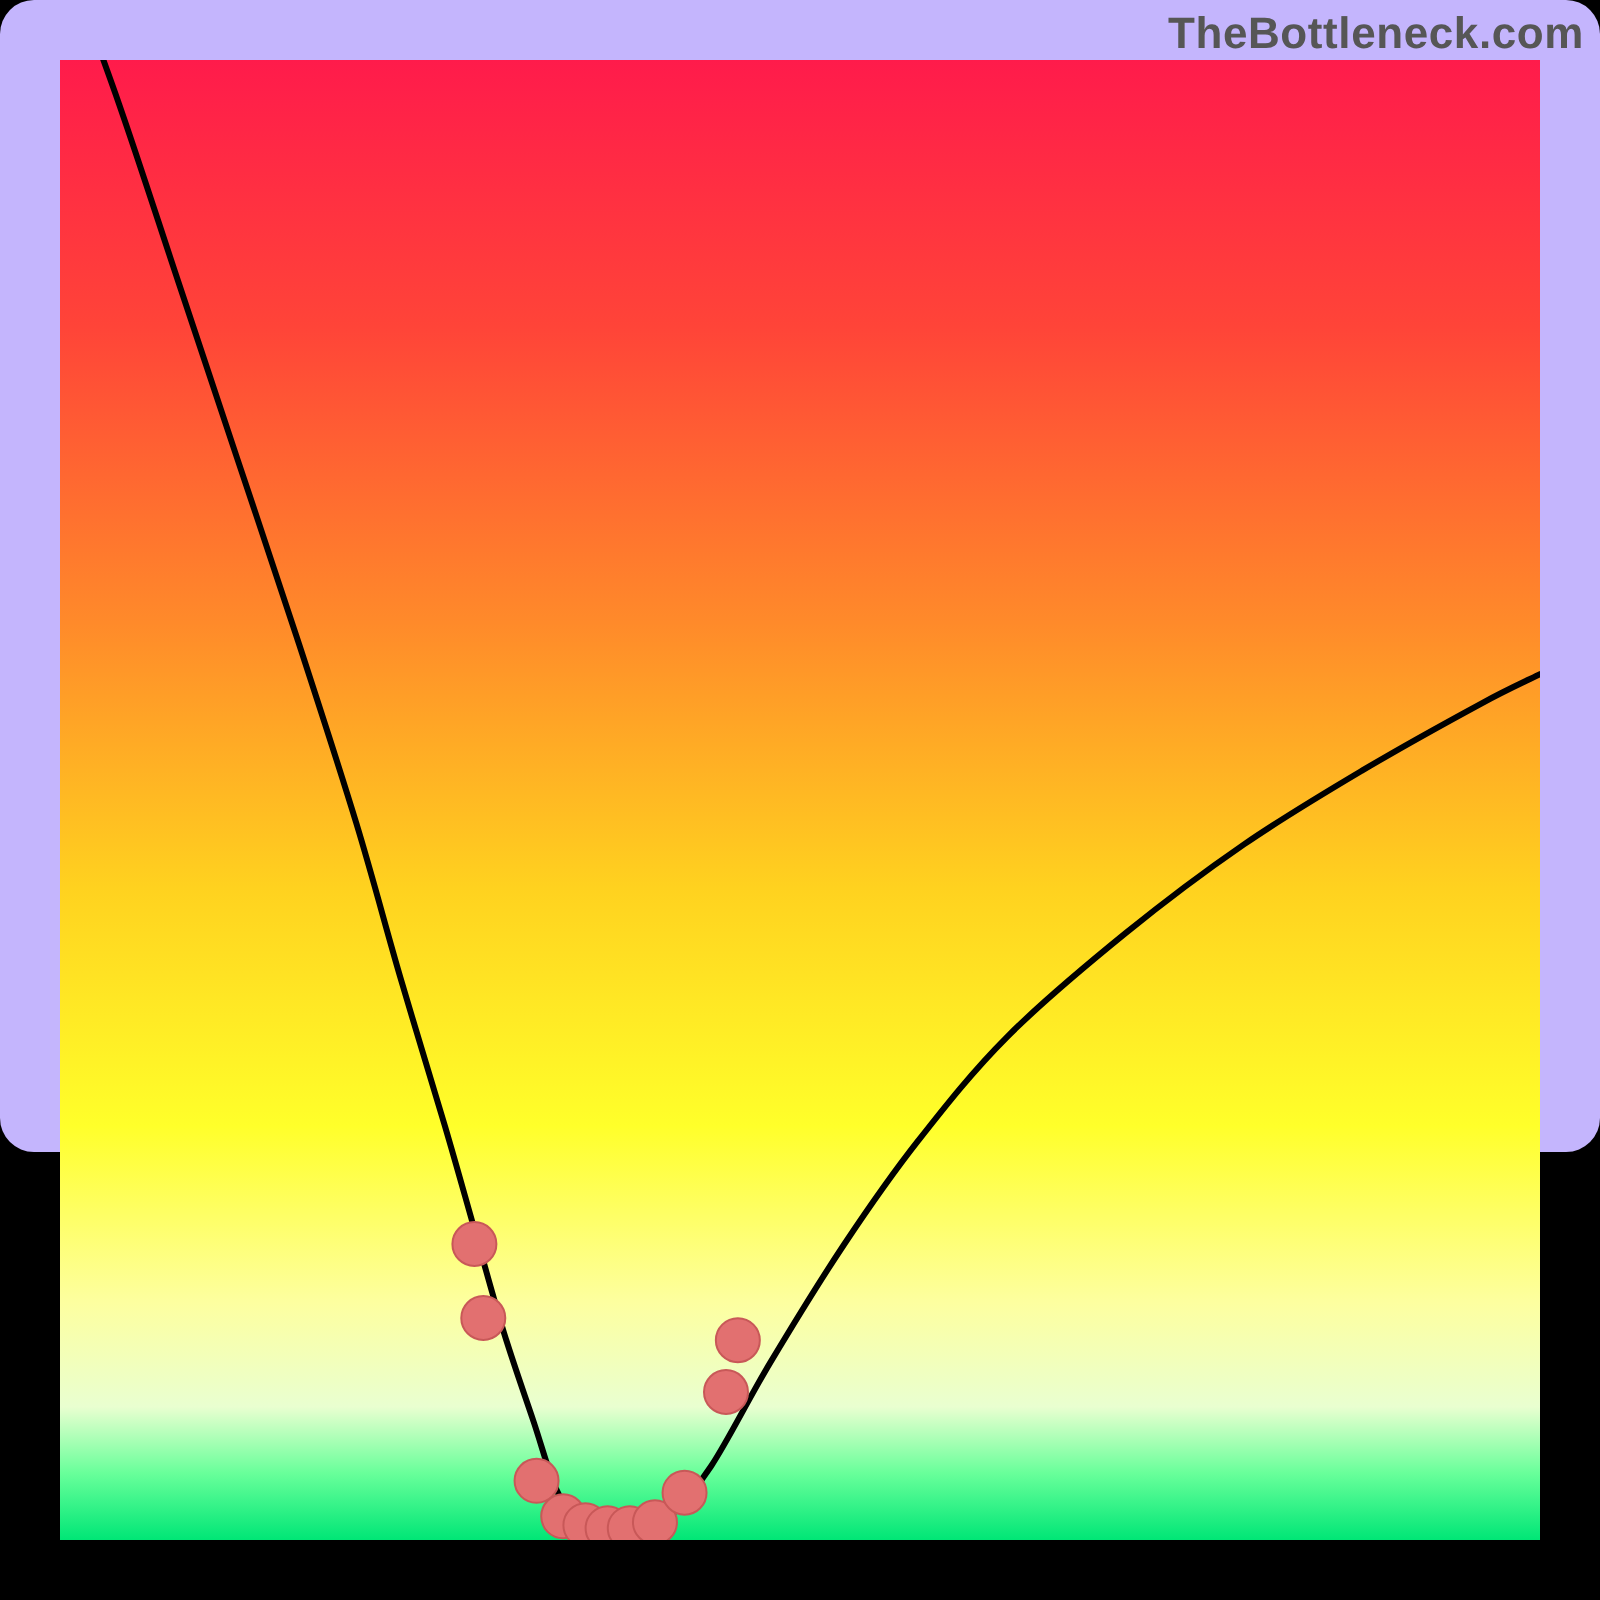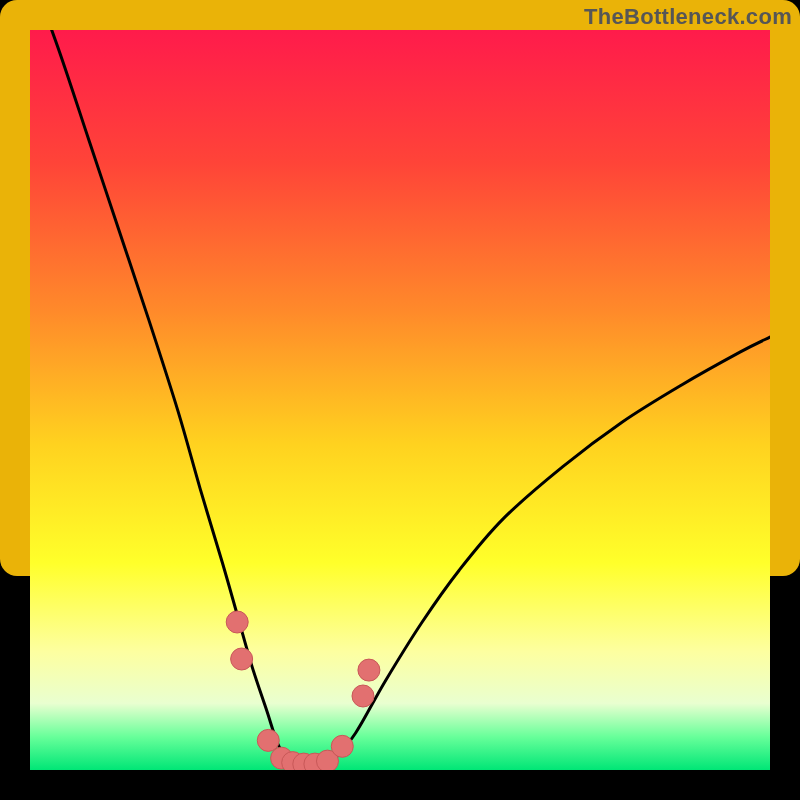--- a/index.html
+++ b/index.html
@@ -1,21 +1,21 @@
 <!DOCTYPE html>
 <html><head>
 <meta charset="utf-8">
 <style>
   * { margin: 0; padding: 0; box-sizing: border-box; }
   html, body { width: 800px; height: 800px; overflow: hidden; background: #000; }
   .stage {
     position: relative;
     width: 800px;
     height: 576px;
-    background: #eab308;
+    background: #c4b5fd;
     border-radius: 17px;
   }
   .plot-area {
     position: absolute;
     left: 30px;
     top: 30px;
     width: 740px;
     height: 740px;
     overflow: hidden;
   }

